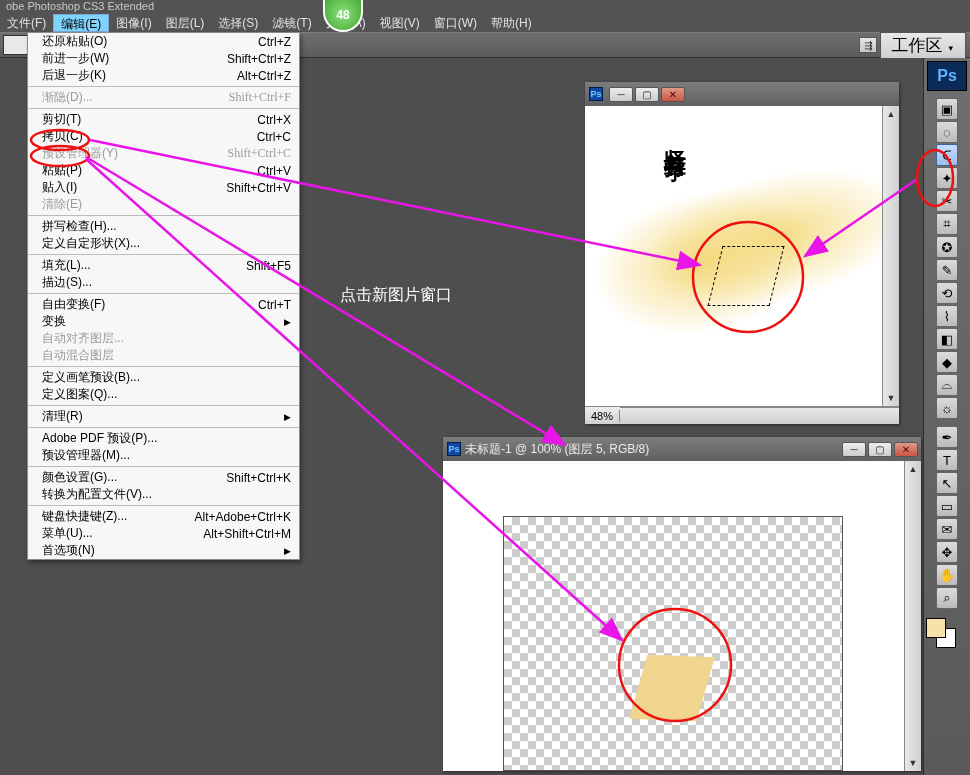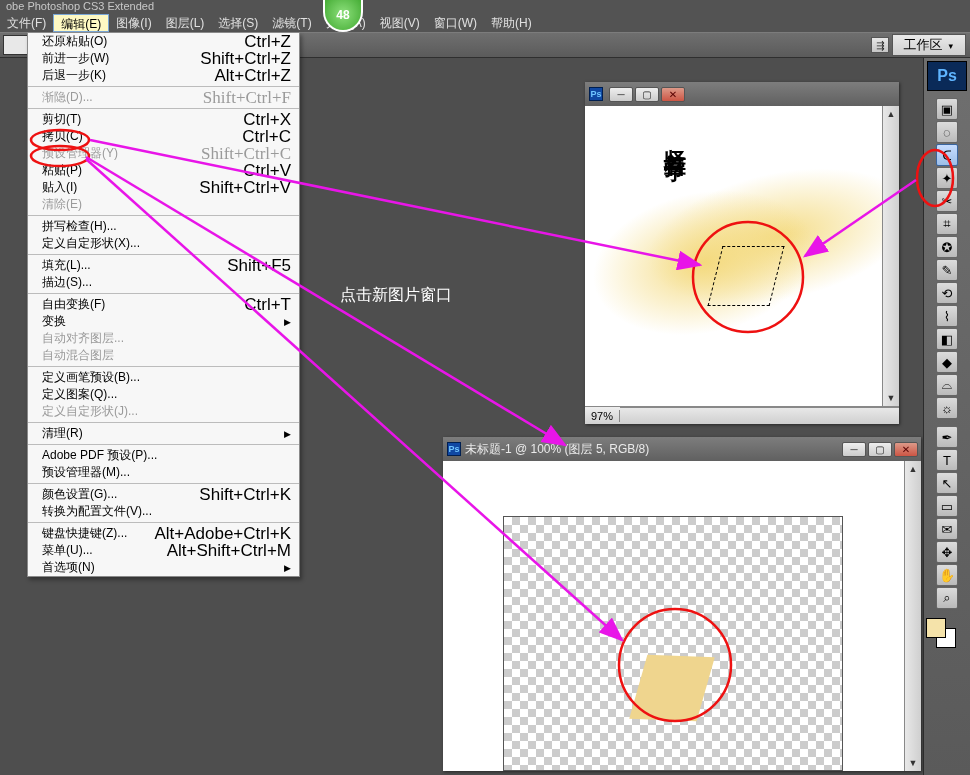--- a/index.html
+++ b/index.html
@@ -2,37 +2,37 @@
 <html><head>
 <meta charset="utf-8">
 <style>
 * { margin:0; padding:0; box-sizing:border-box; font-family:"Microsoft YaHei",Tahoma,Arial,sans-serif; }
 body { width:970px; height:775px; background:#4e4e4e; overflow:hidden; position:relative; }
 
 
 .titlebar { height:14px; background:#535353; color:#c8c8c8; font-size:11px; padding-left:6px; display:flex; align-items:flex-start; }
 .menubar { height:18px; background:#535353; display:flex; color:#e0e0e0; font-size:12px; }
 .menubar span { padding:1px 7px; }
-.menubar .active { background:#fef9c3; color:#000; border:1px solid #7aa7d7; }
+.menubar .active { background:#7dd3fc; color:#000; border:1px solid #7aa7d7; }
 
 
 .optbar { height:26px; background:linear-gradient(#6f6f6f,#5b5b5b); border-top:1px solid #7c7c7c; border-bottom:1px solid #2f2f2f; display:flex; align-items:center; color:#222; font-size:12px; }
 .optbar .swatch { width:30px; height:20px; background:#e8e8e8; border:1px solid #333; margin:0 3px; }
 .optbar .sep { width:1px; height:20px; background:#333; margin:0 3px; }
 .optbar .field { background:#e8e8e8; border:1px solid #333; height:18px; padding:0 4px; font-size:11px; display:flex; align-items:center; }
 .workspace-area { margin-left:auto; display:flex; align-items:center; padding-right:4px; }
-.workspace-area .wa { background:linear-gradient(#e9e9e9,#cfcfcf); border:1px solid #555; padding:1px 12px 1px 10px; font-size:13px; color:#000; position:relative; margin-left:3px;}
+.workspace-area .wa { background:linear-gradient(#e9e9e9,#cfcfcf); border:1px solid #555; padding:1px 12px 1px 10px; font-size:17px; color:#000; position:relative; margin-left:3px;}
 .workspace-area .wa::after { content:"▾"; font-size:9px; margin-left:6px;}
 .workspace-area .icon { width:18px; height:16px; background:linear-gradient(#e6e6e6,#c6c6c6); border:1px solid #555; display:flex; align-items:center; justify-content:center; font-size:10px;}
 
 
 .menu { position:absolute; left:27px; top:32px; width:273px; background:#f7f7f7; border:1px solid #8a8a8a; box-shadow:2px 3px 4px rgba(0,0,0,.35); z-index:50; font-size:12px; color:#000; }
 .menu-row { display:flex; padding:2px 8px 2px 14px; align-items:center; height:17px; white-space:nowrap; }
 .menu-row .lbl { flex:1; }
-.menu-row .sc { text-align:left; color:#000; font-size:17px;}
+.menu-row .sc { text-align:left; color:#000; font-size:12px;}
 .menu-row.dis { color:#9a9a9a; }
 .menu-row.dis .sc{ color:#9a9a9a;font-family:Liberation Serif, serif;}
 .menu-row .sub { font-size:9px; color:#000; margin-left:2px;}
 .menu hr { border:none; border-top:1px solid #bcbcbc; margin:2px 0; }
 
 
 .doc { position:absolute; background:#d7d7d7; box-shadow:1px 1px 3px rgba(0,0,0,.5); }
 .doc .chrome { height:24px; background:linear-gradient(#7d7d7d,#606060); display:flex; align-items:center; font-size:12px; color:#eaeaea; overflow:hidden;}
 .doc .chrome .ic { width:14px; height:14px; background:#1048a3; color:#6fc5ff; font-size:9px; display:flex; align-items:center; justify-content:center; margin:0 4px; font-weight:bold; border:1px solid #001f50;}
 .doc .chrome .t { flex:1; white-space:nowrap; overflow:hidden; }
@@ -192,23 +192,20 @@
     <div class="menu-row dis">
       <span class="lbl">自动混合图层</span>
     </div>
     <hr>
     <div class="menu-row">
       <span class="lbl">定义画笔预设(B)...</span>
     </div>
     <div class="menu-row">
       <span class="lbl">定义图案(Q)...</span>
     </div>
-    <div class="menu-row dis">
-      <span class="lbl">定义自定形状(J)...</span>
-    </div>
     <hr>
     <div class="menu-row">
       <span class="lbl">清理(R)</span>
       <span class="sub">▶</span>
     </div>
     <hr>
     <div class="menu-row">
       <span class="lbl">Adobe PDF 预设(P)...</span>
     </div>
     <div class="menu-row">
@@ -252,21 +249,21 @@
       <div class="vtext">竖着打字</div>
       <div class="marquee"></div>
     </div>
     <div class="scrollbar-v">
       <div class="arr">▲</div>
         <div style="flex:1"></div>
         <div class="arr">▼</div>
     </div>
   </div>
   <div class="status">
-    <div class="zoom">97%</div>
+    <div class="zoom">48%</div>
     <div style="flex:1" class="scrollbar-h"></div>
   </div>
 </div>
 
 <div class="doc" id="doc2">
   <div class="chrome">
     <div class="ic">Ps</div>
     <div class="t">未标题-1 @ 100% (图层 5, RGB/8)</div>
     <div class="btns">
       <div class="b">─</div>

